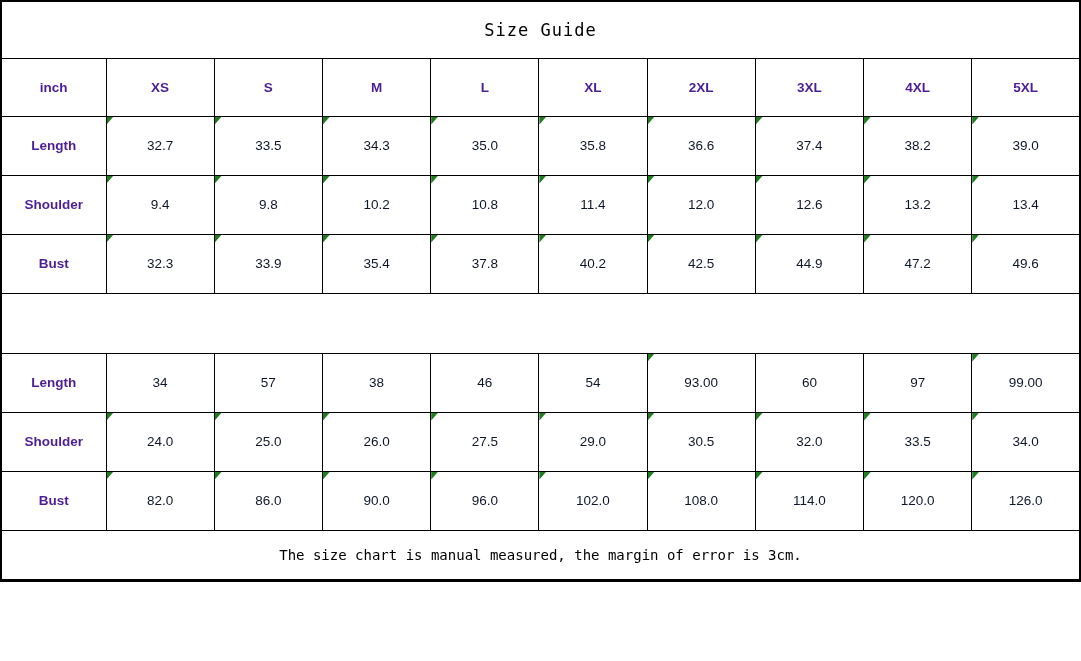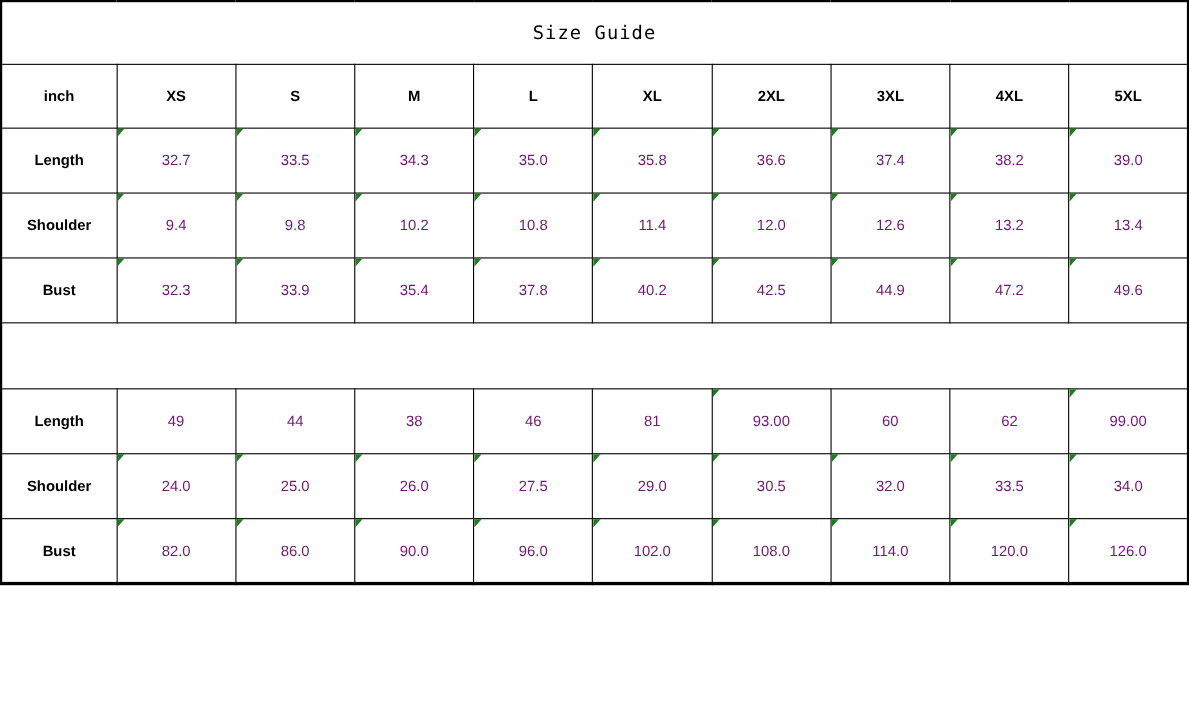--- a/index.html
+++ b/index.html
@@ -27,23 +27,23 @@
     font-size:17px;color:#000;letter-spacing:1px;
   }
   tr.header-row{height:58px;}
   tr.data-row{height:59px;}
   tr.gap-row td{height:60px;}
   tr.footer-row td{
     height:50px;
     font-family:"DejaVu Sans Mono","Liberation Mono",monospace;
     font-size:14px;color:#000;
   }
-  td.head{font-weight:bold;font-size:13.5px;color:#000000;}
+  td.head{font-weight:bold;font-size:13.5px;color:#4c1d95;}
   td.val{
-    font-size:13.5px;color:#701a75;position:relative;
+    font-size:13.5px;color:#0f172a;position:relative;
   }
   .tri{
     position:absolute;top:0;left:0;width:7px;height:8px;
     background:var(--marker-green);
     -webkit-clip-path:polygon(0 0,100% 0,0 100%);
     clip-path:polygon(0 0,100% 0,0 100%);
     display:block;
   }
 </style>
 </head>
@@ -113,28 +113,28 @@
           <td class="val"><span class="tri"></span>42.5</td>
           <td class="val"><span class="tri"></span>44.9</td>
           <td class="val"><span class="tri"></span>47.2</td>
           <td class="val"><span class="tri"></span>49.6</td>
         </tr>
         <tr class="gap-row">
           <td colspan="10"></td>
         </tr>
         <tr class="data-row">
           <td class="head">Length</td>
-          <td class="val">49</td>
-          <td class="val">44</td>
+          <td class="val">34</td>
+          <td class="val">57</td>
           <td class="val">38</td>
           <td class="val">46</td>
-          <td class="val">81</td>
+          <td class="val">54</td>
           <td class="val"><span class="tri"></span>93.00</td>
           <td class="val">60</td>
-          <td class="val">62</td>
+          <td class="val">97</td>
           <td class="val"><span class="tri"></span>99.00</td>
         </tr>
         <tr class="data-row">
           <td class="head">Shoulder</td>
           <td class="val"><span class="tri"></span>24.0</td>
           <td class="val"><span class="tri"></span>25.0</td>
           <td class="val"><span class="tri"></span>26.0</td>
           <td class="val"><span class="tri"></span>27.5</td>
           <td class="val"><span class="tri"></span>29.0</td>
           <td class="val"><span class="tri"></span>30.5</td>
@@ -147,15 +147,18 @@
           <td class="val"><span class="tri"></span>82.0</td>
           <td class="val"><span class="tri"></span>86.0</td>
           <td class="val"><span class="tri"></span>90.0</td>
           <td class="val"><span class="tri"></span>96.0</td>
           <td class="val"><span class="tri"></span>102.0</td>
           <td class="val"><span class="tri"></span>108.0</td>
           <td class="val"><span class="tri"></span>114.0</td>
           <td class="val"><span class="tri"></span>120.0</td>
           <td class="val"><span class="tri"></span>126.0</td>
         </tr>
+        <tr class="footer-row" id="footer-row">
+        <td colspan="10">The size chart is manual measured, the margin of error is 3cm.</td>
+      </tr>
     </tbody>
   </table>
 </div>
 
 </body></html>

